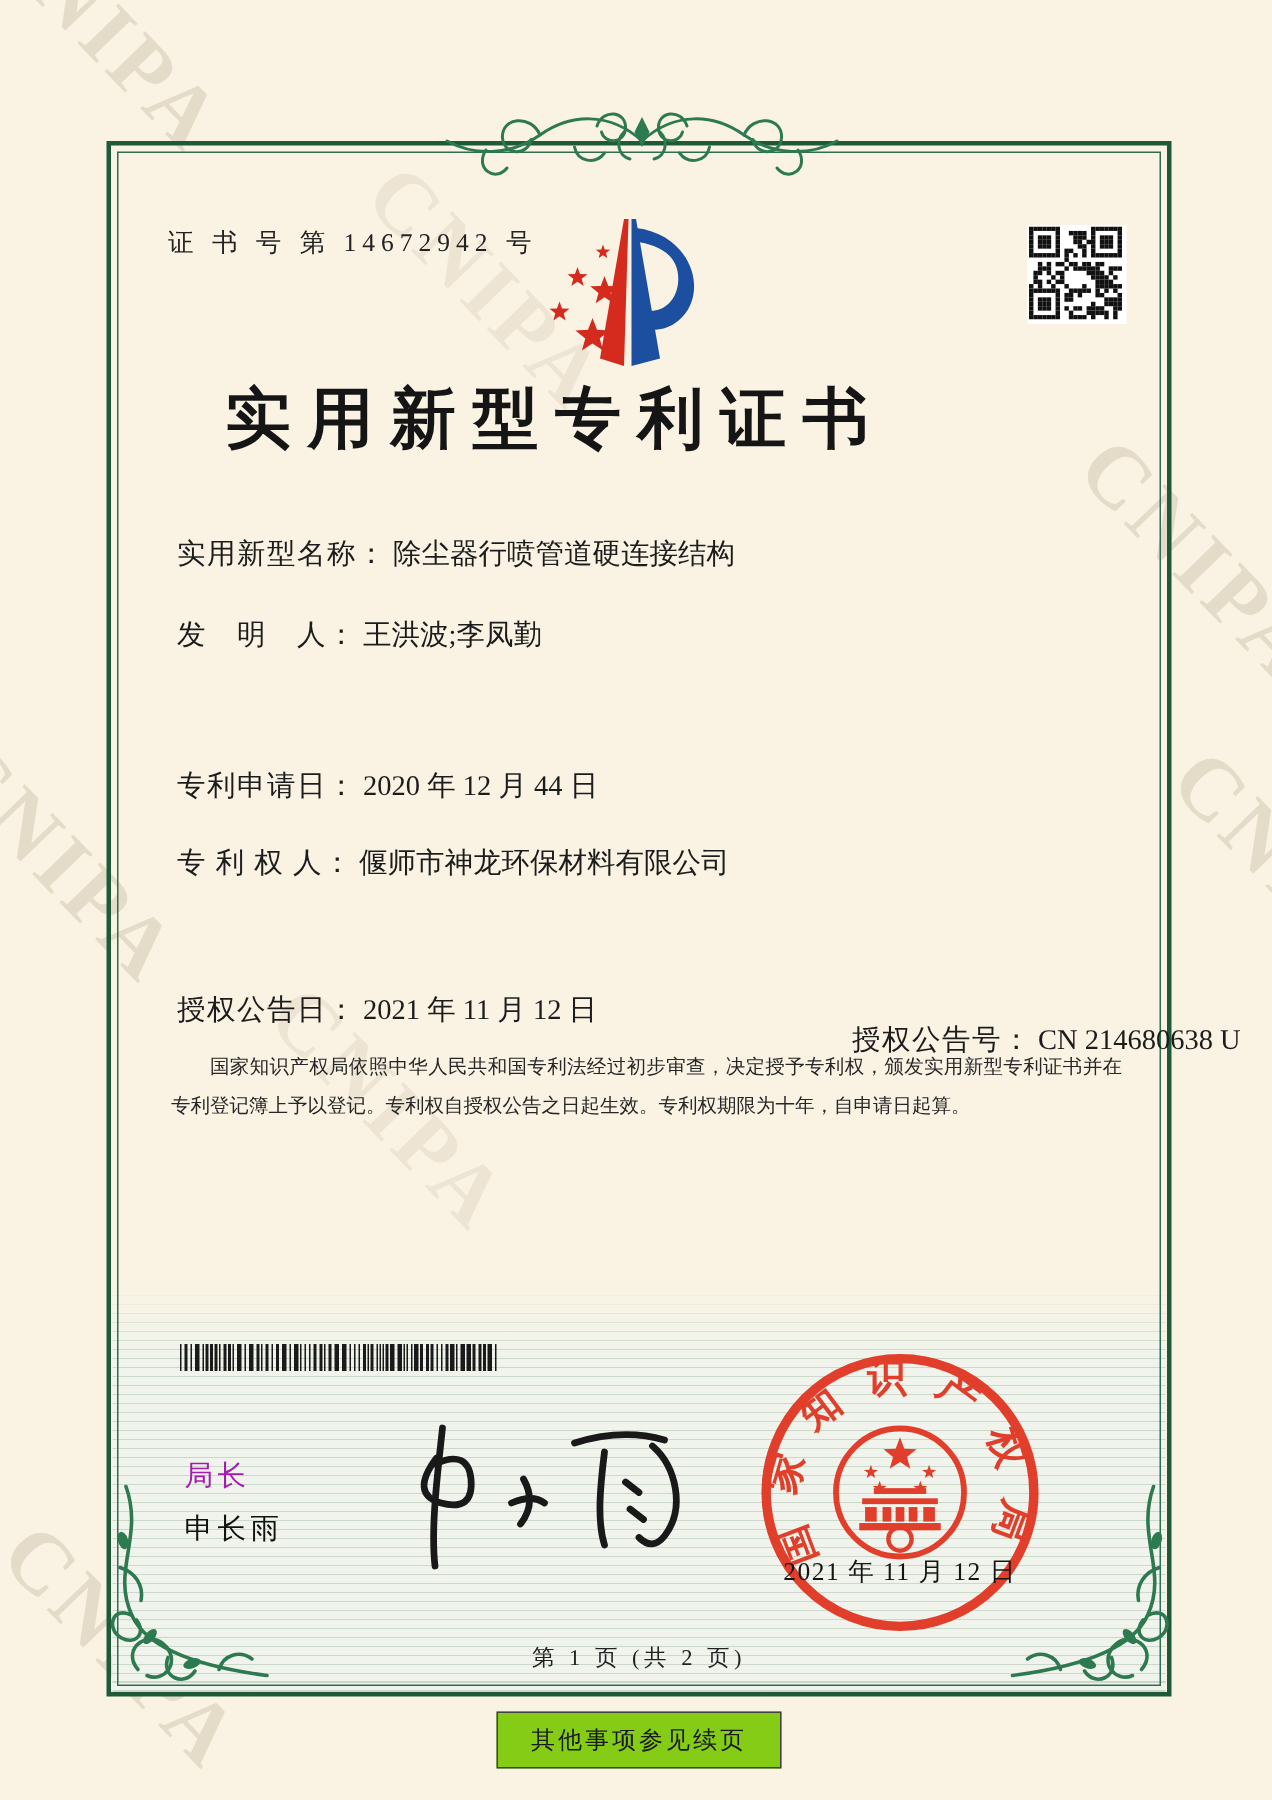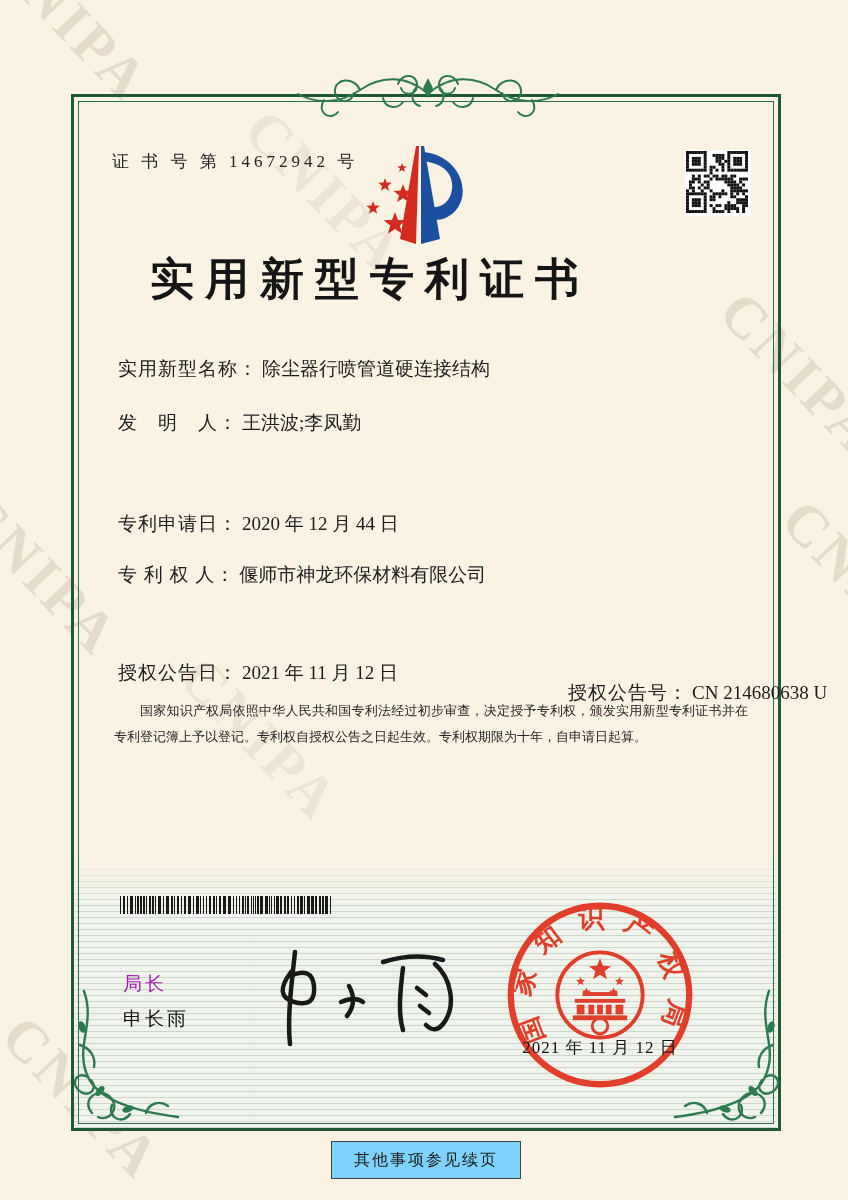--- a/index.html
+++ b/index.html
@@ -76,21 +76,21 @@
   .seal-date{
     position:absolute;left:508px;top:1036px;width:184px;text-align:center;z-index:4;
     font-size:17px;letter-spacing:1px;color:#141414;white-space:nowrap;
   }
   .page-no{
     position:absolute;left:71px;top:1096px;width:710px;text-align:center;
     font-size:15px;letter-spacing:3px;color:#222;z-index:3;
   }
   .note-box{
     position:absolute;left:331px;top:1141px;width:188px;height:36px;z-index:3;
-    border:1px solid #444;background:#7dd3fc;
+    border:1px solid #444;background:#84cc16;
     display:flex;align-items:center;justify-content:center;
     font-size:16px;letter-spacing:2px;color:#1a1a1a;
   }
   .flourish{position:absolute;z-index:3;pointer-events:none;}
 </style>
 </head>
 <body>
 
 <div class="wm" style="left:-30px;top:-14px;">CNIPA</div>
 <div class="wm faint" style="left:225px;top:158px;">CNIPA</div>
@@ -530,15 +530,16 @@
       <rect x="88" y="110" width="6" height="10"></rect>
       <rect x="97" y="110" width="6" height="10"></rect>
       <rect x="106" y="110" width="6" height="10"></rect>
       <rect x="116" y="110" width="8" height="10"></rect>
       <rect x="72" y="121" width="56" height="5"></rect>
       <circle cx="100" cy="132" r="8" fill="none" stroke="var(--seal-red)" stroke-width="3"></circle>
     </g>
   </svg>
   <div class="seal-date">2021 年 11 月 12 日</div>
 
+  <div class="page-no">第 1 页 (共 2 页)</div>
   <div class="note-box">其他事项参见续页</div>
 
 </div>
 
 </body></html>

